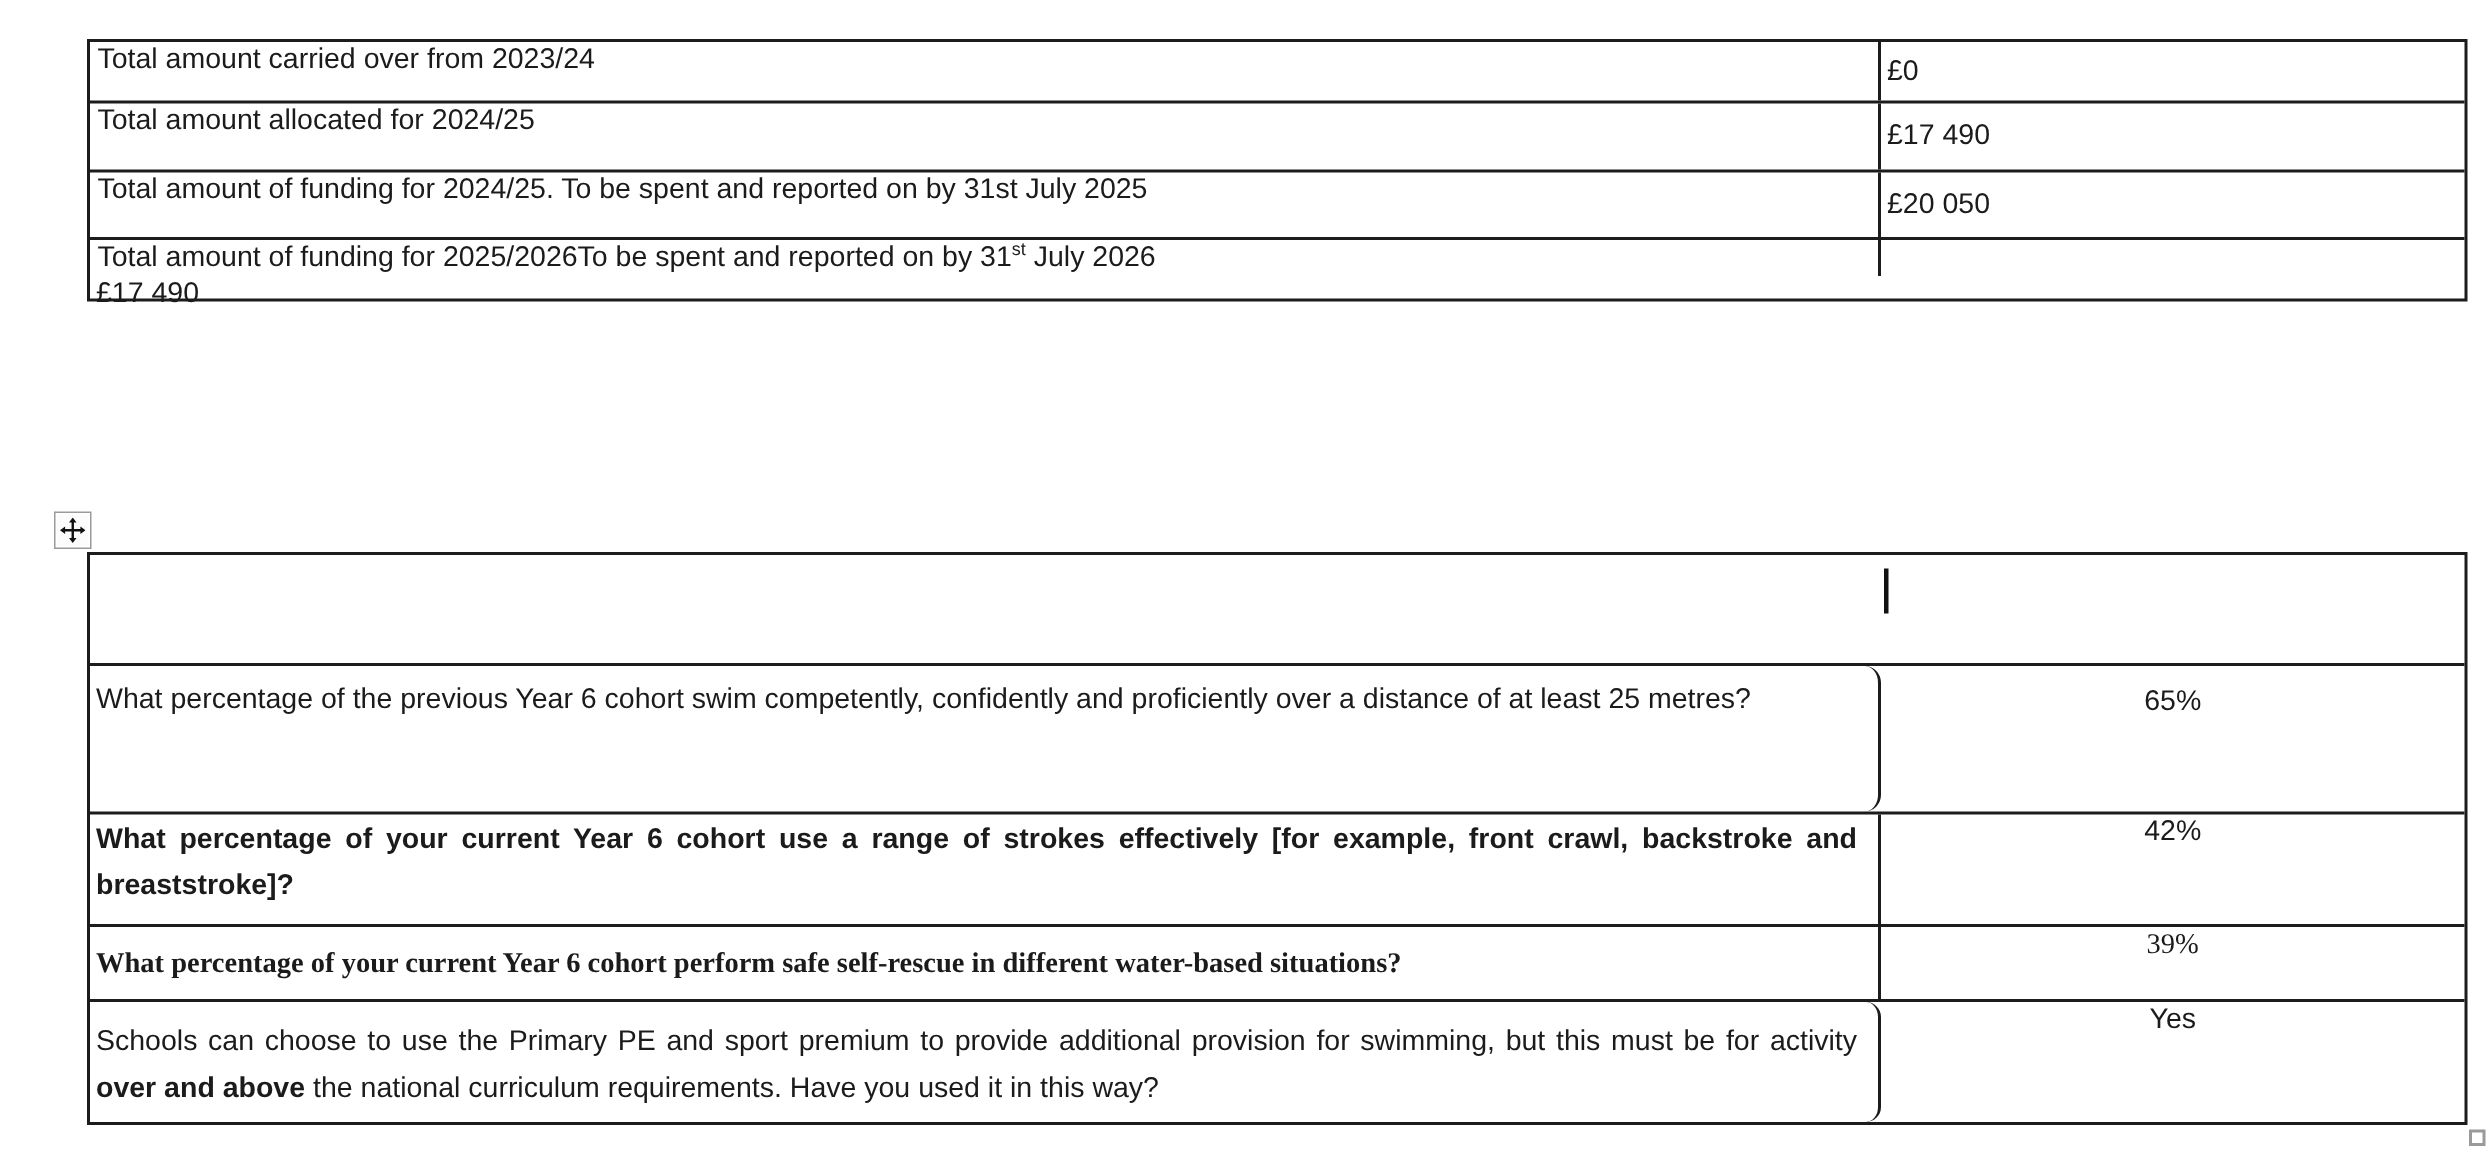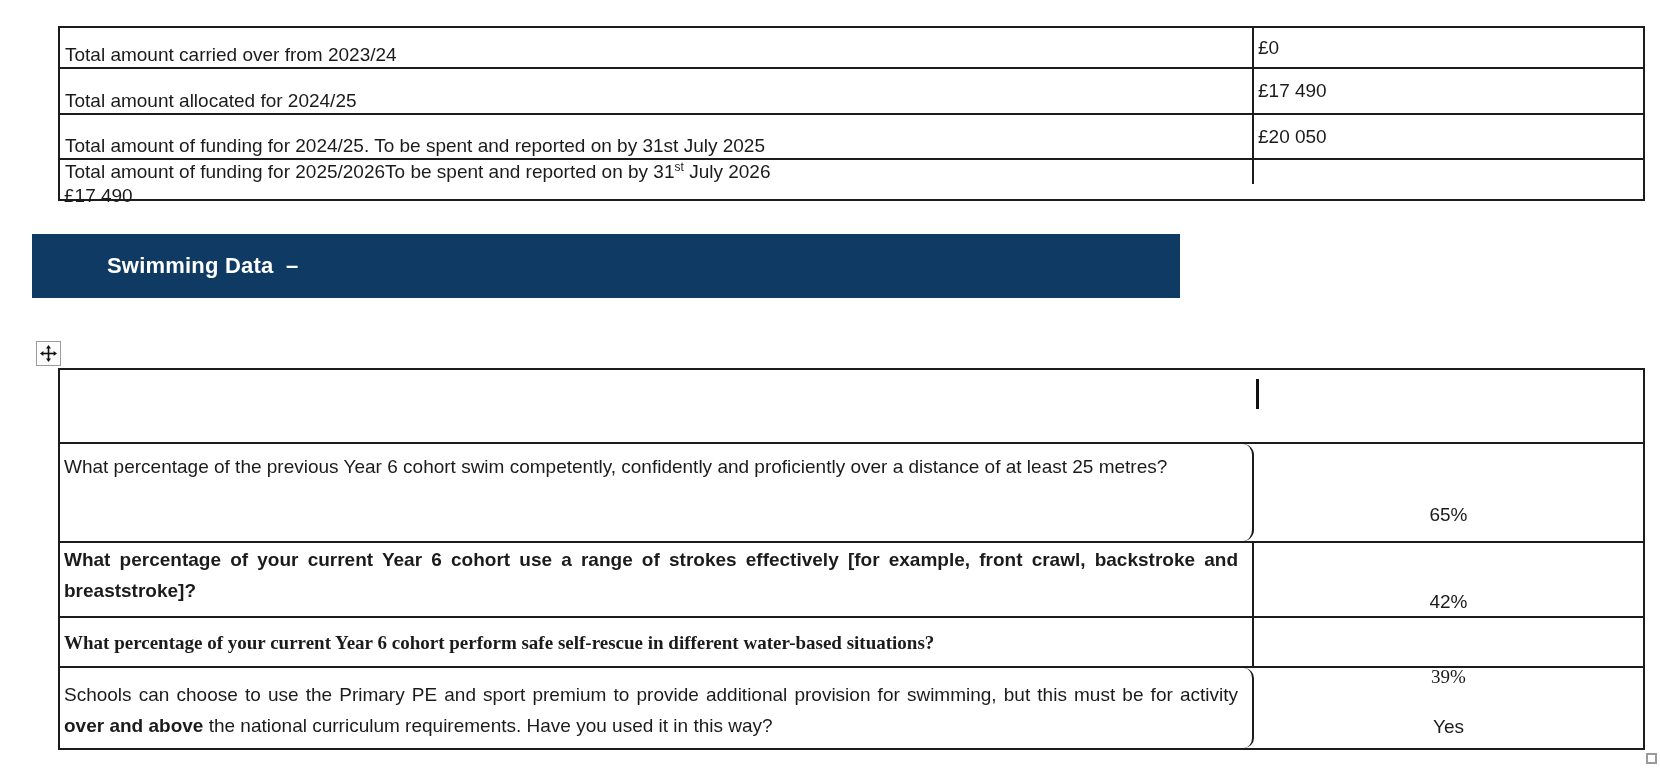--- a/index.html
+++ b/index.html
@@ -28,21 +28,21 @@
   .t-row.last { border-bottom: none; }
   .cell {
     box-sizing: border-box;
     font-size: 19px;
     line-height: 24px;
   }
   .label-cell {
     width: 1194px;
     border-right: 2px solid #1c1c1c;
     display: flex;
-    align-items: flex-end;
+    align-items: flex-start;
     padding-left: 5px;
     padding-right: 14px;
   }
   .value-cell {
     flex: 1;
     display: flex;
     align-items: center;
     padding-left: 4px;
   }
   sup { font-size: 12px; line-height: 0; }
@@ -53,21 +53,20 @@
     border-right: 2px solid #1c1c1c;
     padding: 0 14px 0 4px;
     text-align: justify;
     line-height: 31px;
     font-size: 19px;
   }
   .a-cell {
     flex: 1;
     text-align: center;
     font-size: 19px;
-    margin-top: 47px;
   }
   .a-center { display: flex; align-items: flex-start; justify-content: center; }
   .bold { font-weight: bold; }
 
   .merged-row {
     position: relative;
     box-sizing: border-box;
     border-bottom: 2px solid #1c1c1c;
     padding: 10px 14px 0 5px;
     font-size: 19px;
@@ -159,23 +158,20 @@
     <div class="t-row last" style="height:29px;flex-direction:column;">
       <div class="cell label-cell">
         <span><span>Total amount of funding for 2025/2026To be spent and reported on by 31</span><sup>st</sup><span> July 2026</span></span>
       </div>
       <div class="cell value-cell">
         <span>£17 490</span>
       </div>
     </div>
   </div>
 
-  <div class="banner" style="background: rgb(14, 58, 99); color: rgb(255, 255, 255);">
-    <span>Swimming Data&nbsp; –</span>
-  </div>
 
   <div class="move-handle">
     <svg width="17" height="17" viewBox="0 0 17 17">
       <g fill="#111111" stroke="#111111">
         <line x1="8.5" y1="3" x2="8.5" y2="14" stroke-width="1.6"></line>
         <line x1="3" y1="8.5" x2="14" y2="8.5" stroke-width="1.6"></line>
         <path d="M8.5 0 L11 3.4 L6 3.4 Z" stroke="none"></path>
         <path d="M8.5 17 L11 13.6 L6 13.6 Z" stroke="none"></path>
         <path d="M0 8.5 L3.4 6 L3.4 11 Z" stroke="none"></path>
         <path d="M17 8.5 L13.6 6 L13.6 11 Z" stroke="none"></path>

